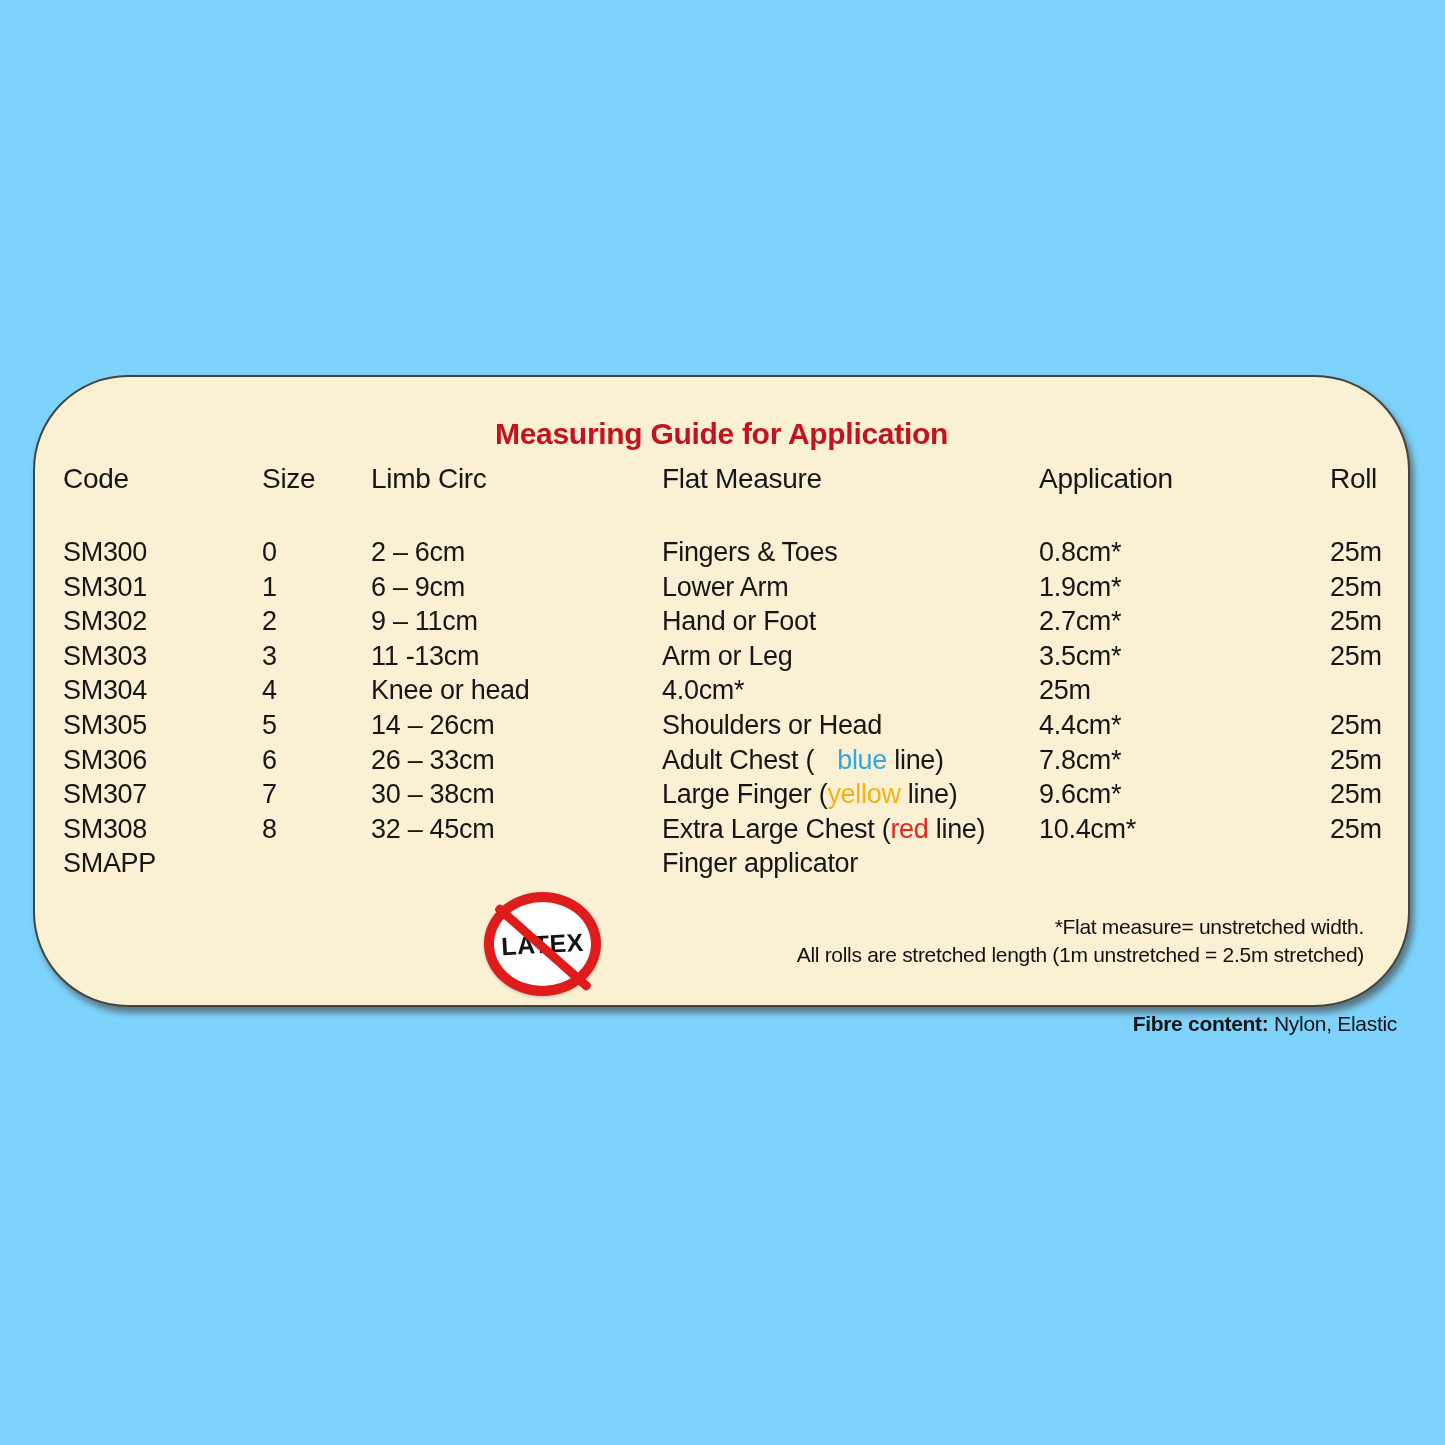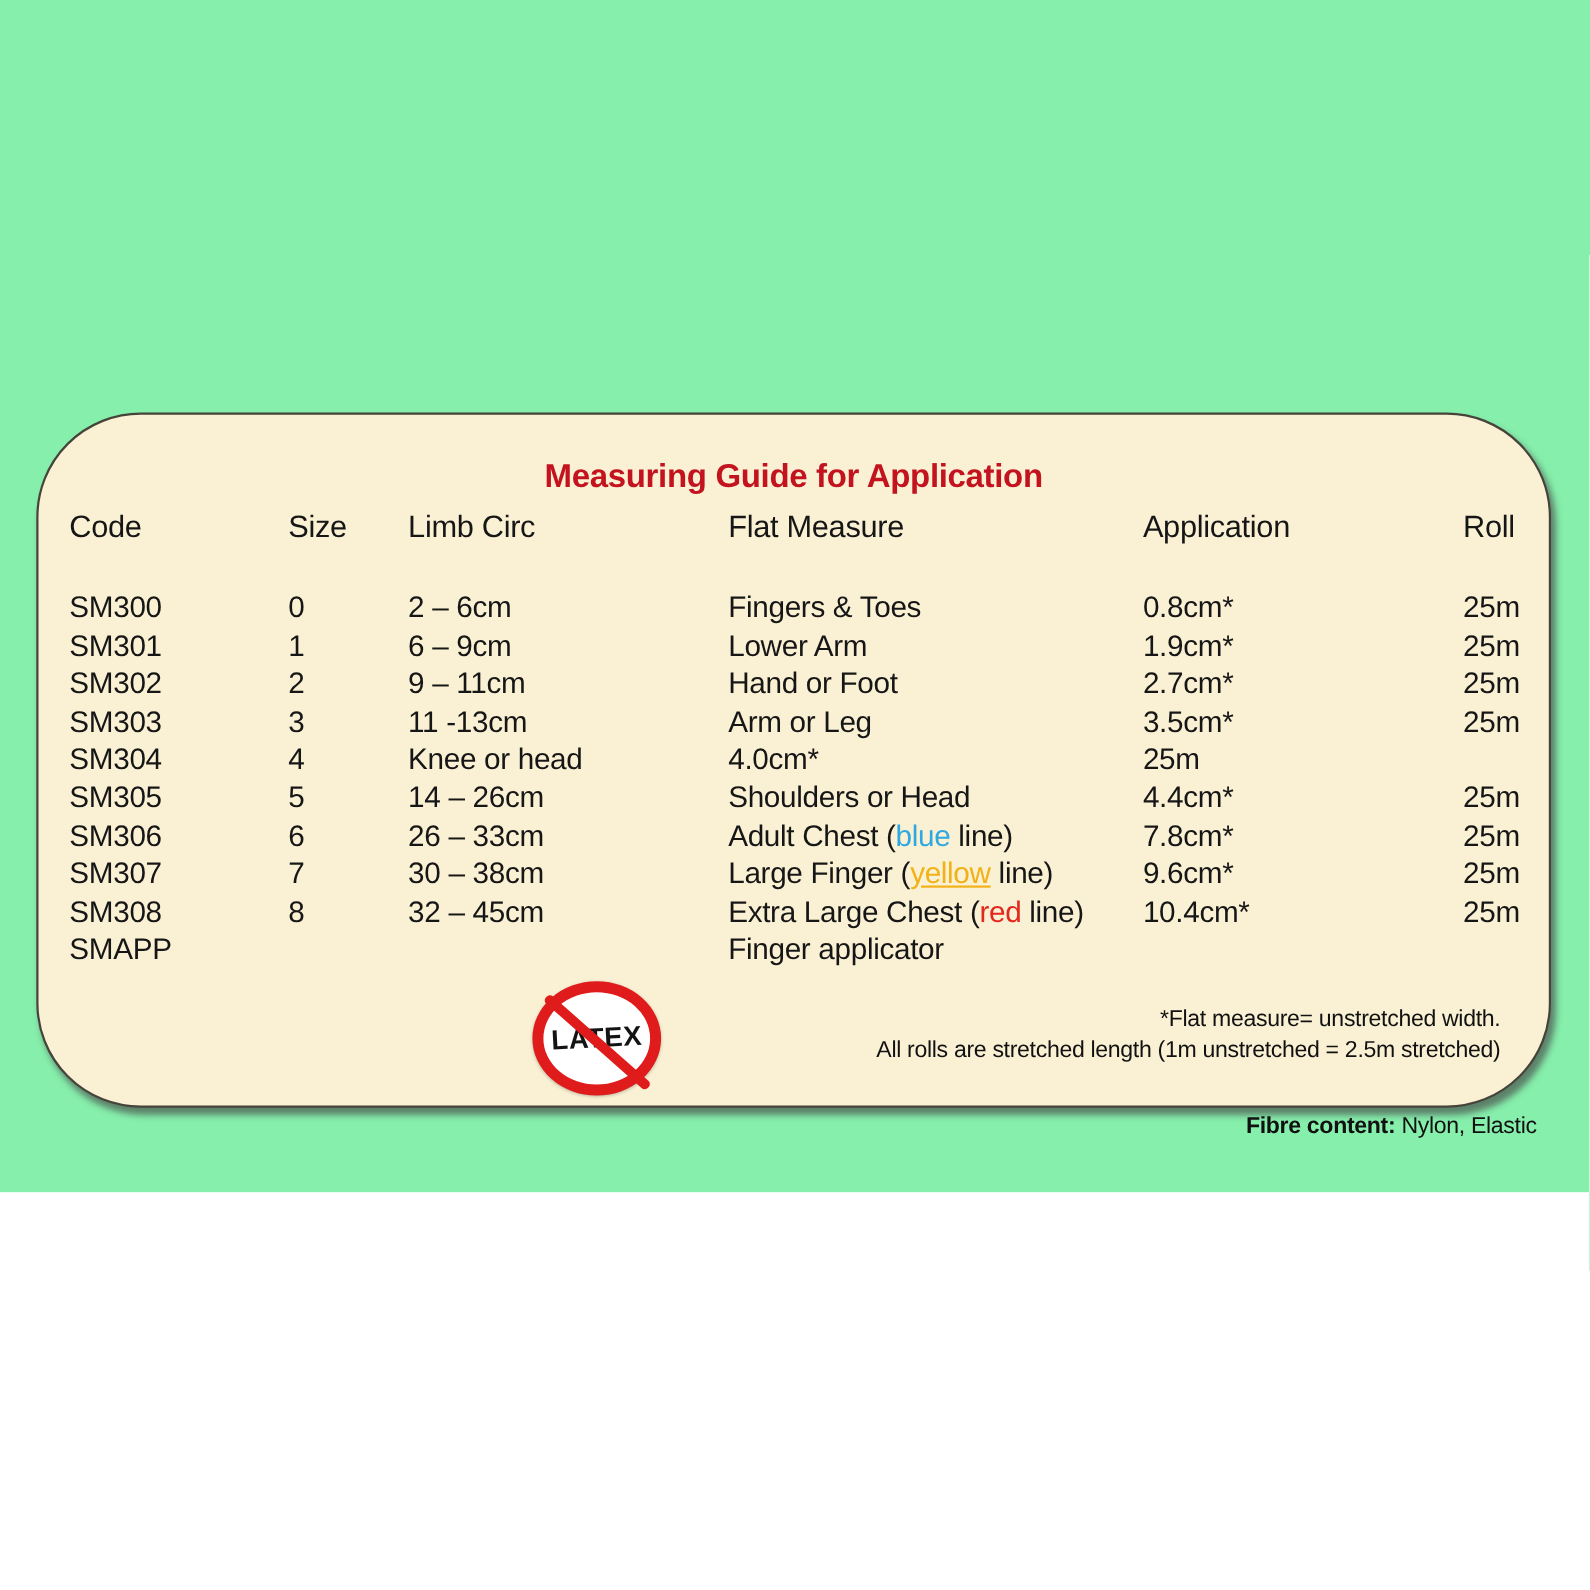--- a/index.html
+++ b/index.html
@@ -4,22 +4,22 @@
 <style>
   html, body {
     margin: 0;
     padding: 0;
     background: #ffffff;
     font-family: "Liberation Sans", sans-serif;
   }
   .stage {
     position: relative;
     width: 1445px;
-    height: 1084px;
-    background: #86efac;
+    height: 1445px;
+    background: #7dd3fc;
     overflow: hidden;
     letter-spacing: -0.3px;
     color: #161616;
   }
   .card {
     position: absolute;
     left: 33px;
     top: 375px;
     width: 1377px;
     height: 632px;
@@ -187,30 +187,30 @@
     <span class="c">14 – 26cm</span>
     <span class="c"><span>Shoulders or Head</span><span class="colored"></span><span></span></span>
     <span class="c">4.4cm*</span>
     <span class="c">25m</span>
   </div>
 
   <div class="row">
     <span class="c">SM306</span>
     <span class="c">6</span>
     <span class="c">26 – 33cm</span>
-    <span class="c"><span>Adult Chest (</span><span class="colored" style="color: rgb(47, 168, 225);">blue</span><span> line)</span></span>
+    <span class="c"><span>Adult Chest (</span><span class="colored" style="color: rgb(47, 168, 225); margin-left: 23px;">blue</span><span> line)</span></span>
     <span class="c">7.8cm*</span>
     <span class="c">25m</span>
   </div>
 
   <div class="row">
     <span class="c">SM307</span>
     <span class="c">7</span>
     <span class="c">30 – 38cm</span>
-    <span class="c"><span>Large Finger (</span><span class="colored" style="color: rgb(242, 178, 23); text-decoration: underline;">yellow</span><span> line)</span></span>
+    <span class="c"><span>Large Finger (</span><span class="colored" style="color: rgb(242, 178, 23);">yellow</span><span> line)</span></span>
     <span class="c">9.6cm*</span>
     <span class="c">25m</span>
   </div>
 
   <div class="row">
     <span class="c">SM308</span>
     <span class="c">8</span>
     <span class="c">32 – 45cm</span>
     <span class="c"><span>Extra Large Chest (</span><span class="colored" style="color: rgb(228, 40, 30); margin-top: 40px;">red</span><span> line)</span></span>
     <span class="c">10.4cm*</span>

